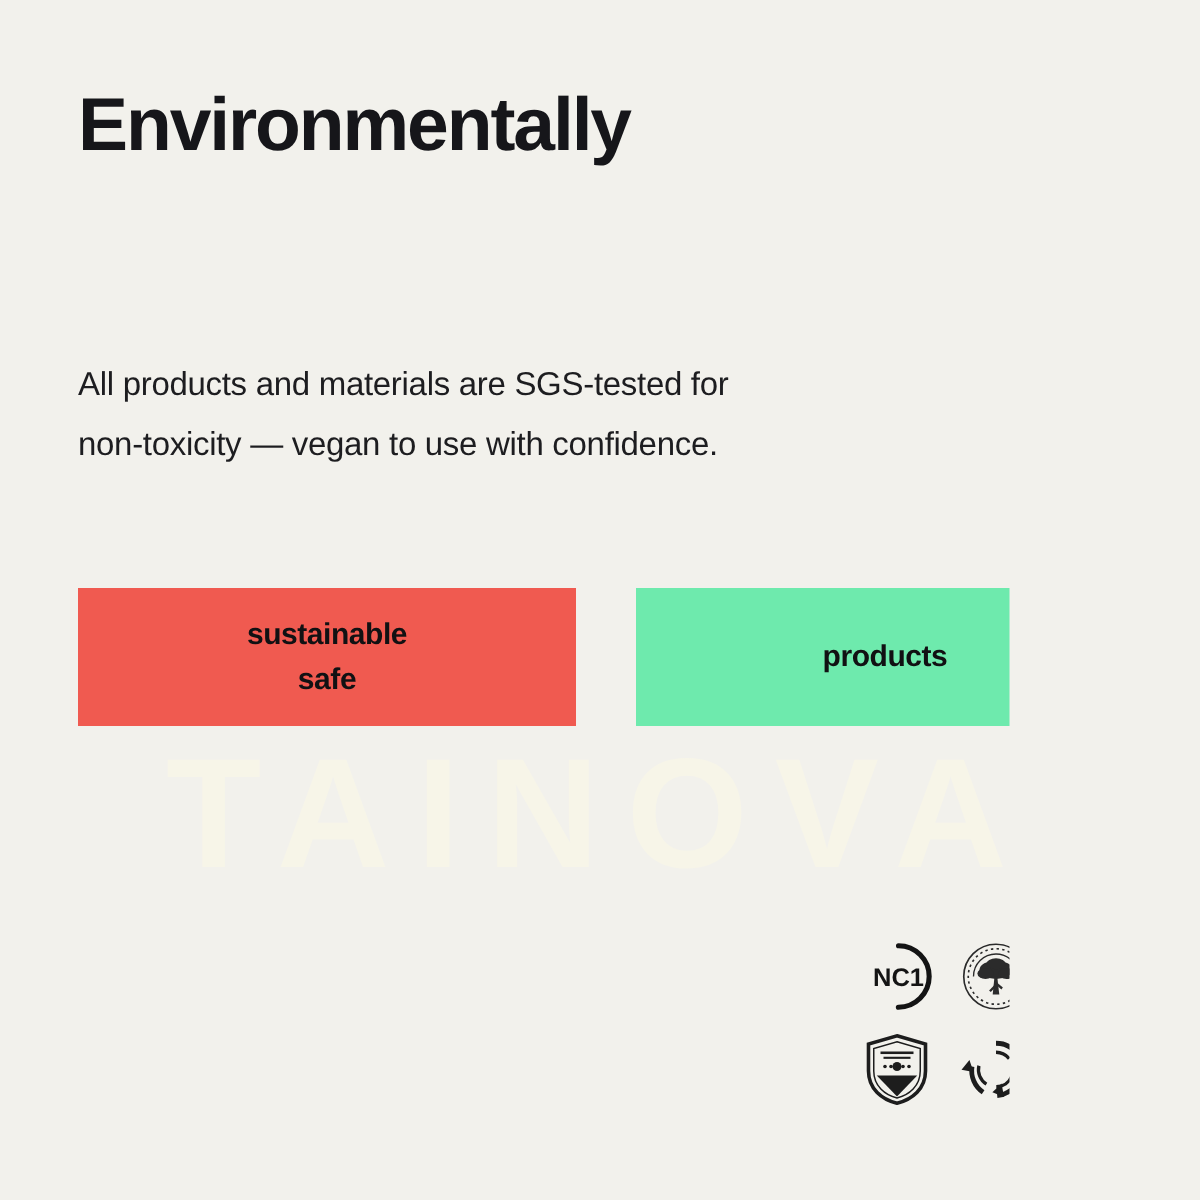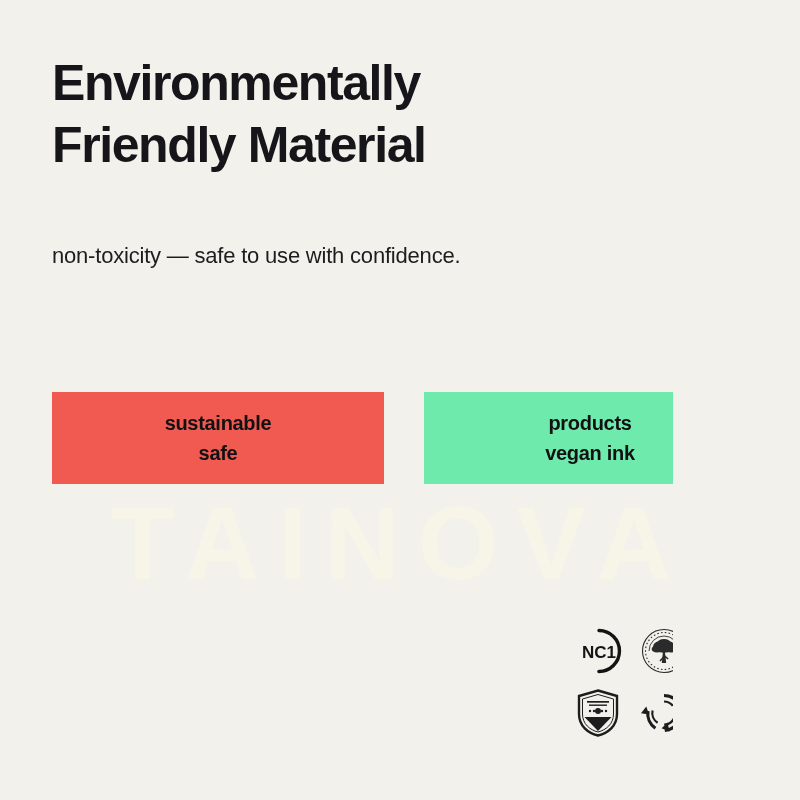--- a/index.html
+++ b/index.html
@@ -148,35 +148,34 @@
 </style>
 </head>
 <body style="background: rgb(242, 241, 236);">
 
 <div class="page" style="background: rgb(242, 241, 236);">
 
   <div class="watermark" style="color: rgb(247, 245, 232);">TAINOVA</div>
 
   <div class="headline" style="color: rgb(22, 22, 26);">
     <span class="ln">Environmentally</span>
-    <span class="ln">Friendly Material</span>
   </div>
 
   <div class="subtitle" style="color: rgb(29, 29, 32);">
-    <span class="ln">non-toxicity — safe to use with confidence.</span>
+    <span class="ln">All products and materials are SGS-tested for</span>
+    <span class="ln">non-toxicity — vegan to use with confidence.</span>
   </div>
 
   <div class="chips">
     <div class="chip" id="chip0" style="background: rgb(240, 90, 80);">
       <span class="ln">sustainable</span>
       <span class="ln">safe</span>
     </div>
     <div class="chip" id="chip1" style="background: rgb(110, 234, 173);">
       <span class="ln">products</span>
-      <span class="ln">vegan ink</span>
     </div>
   </div>
 
   <div class="certs">
 
     <div class="cert-row">
 
       <div class="cert">
         <svg width="48" height="48" viewBox="0 0 48 48" aria-hidden="true">
           <path d="M24 3.5 A20.5 20.5 0 1 1 23.9 44.5" fill="none" stroke="#141414" stroke-width="3.4" stroke-linecap="round"></path>

